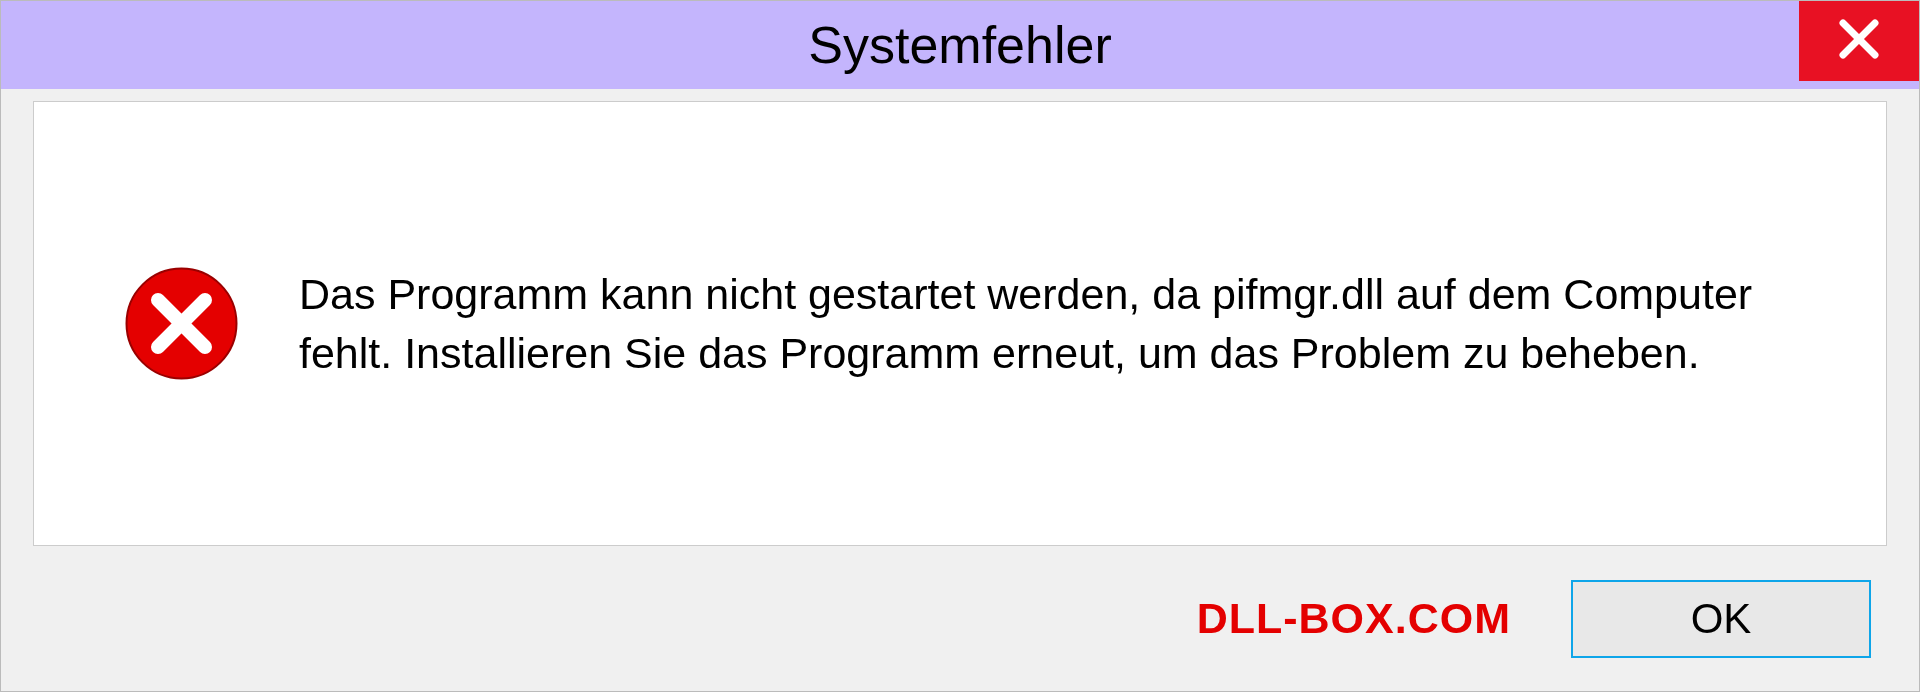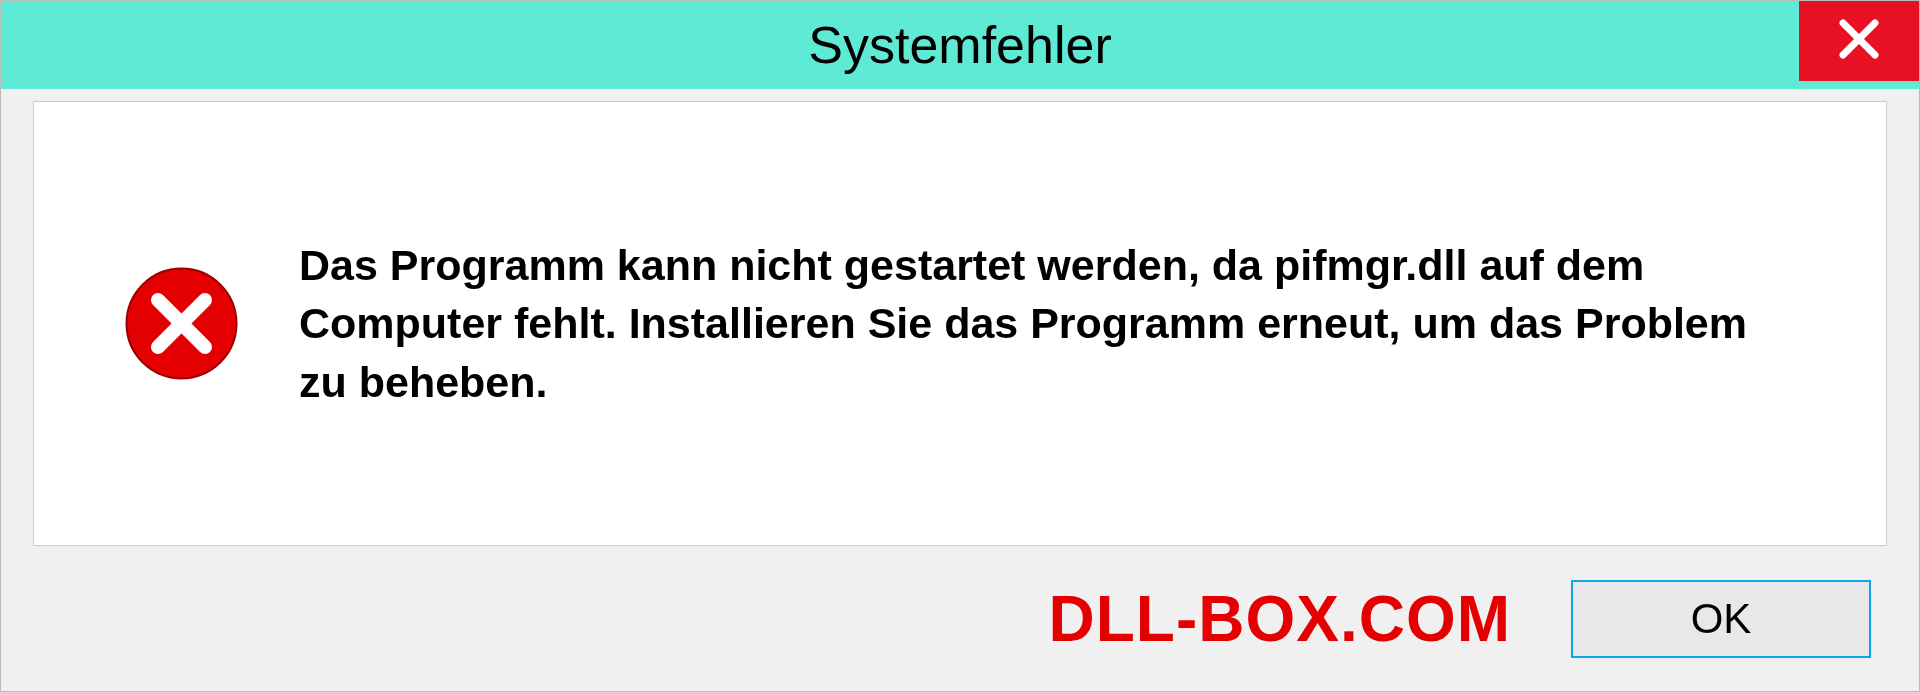--- a/index.html
+++ b/index.html
@@ -25,21 +25,21 @@
       flex-direction: column;
       position: relative;
     }
     
     .titlebar {
       height: 88px;
       display: flex;
       align-items: center;
       justify-content: center;
       position: relative;
-      background: #5eead4;
+      background: #c4b5fd;
     }
     
     .title-text {
       font-size: 52px;
       font-weight: 400;
       color: #000000;
     }
     
     .close-button {
       position: absolute;
@@ -81,35 +81,35 @@
     
     .error-icon-wrap svg {
       width: 115px;
       height: 115px;
     }
     
     .message-text {
       font-size: 43px;
       line-height: 1.35;
       color: #000000;
-      font-weight: 700;
+      font-weight: 400;
     }
     
     .footer {
       height: 145px;
       display: flex;
       align-items: center;
       justify-content: flex-end;
       padding: 0 48px;
       gap: 60px;
       position: relative;
     }
     
     .watermark {
-      font-size: 64px;
+      font-size: 43px;
       font-weight: 800;
       color: #e40000;
       letter-spacing: 1px;
       font-family: Arial, sans-serif;
     }
     
     .ok-button {
       width: 300px;
       height: 78px;
       background: #e8e8e8;

